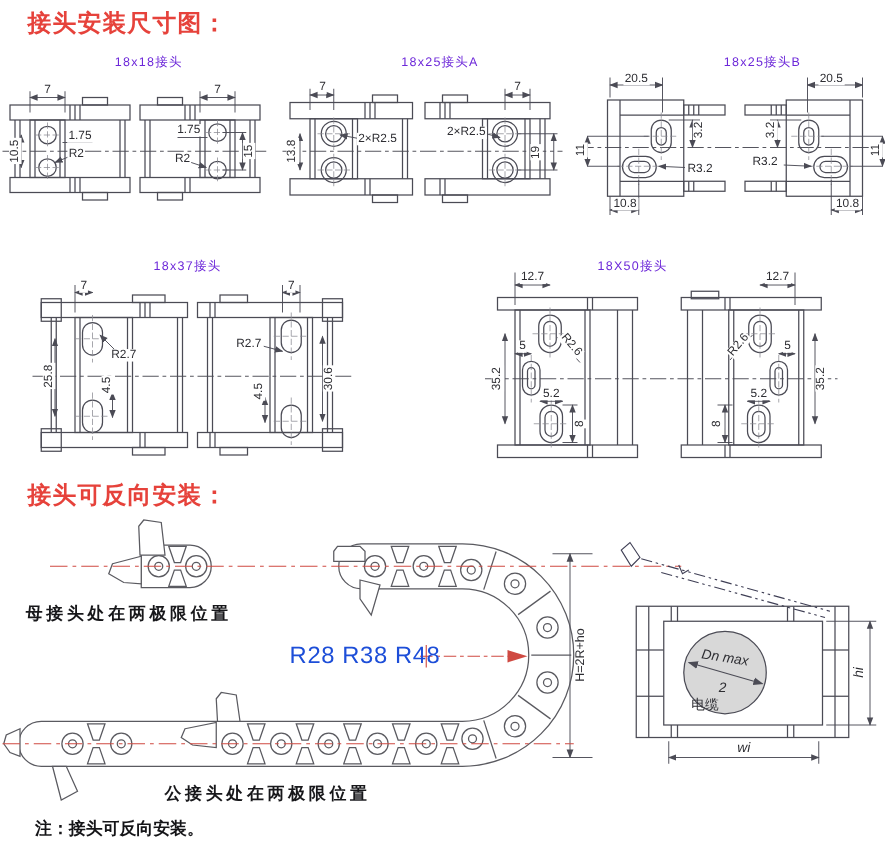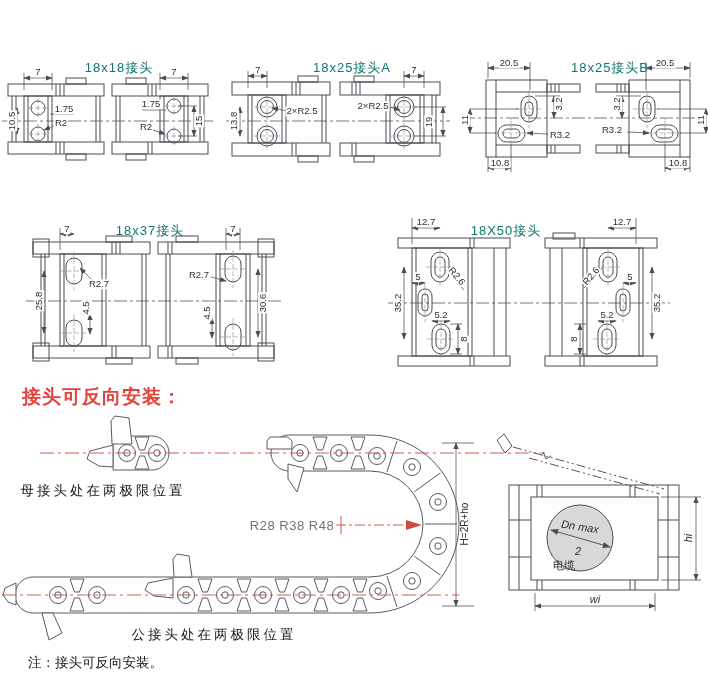--- a/index.html
+++ b/index.html
@@ -5,26 +5,26 @@
   html,body{margin:0;padding:0;background:#fff;}
   .stage{position:relative;width:708px;height:677px;background:#fff;overflow:hidden;
          font-family:"Liberation Sans",sans-serif;}
   svg{position:absolute;left:0;top:0;}
   .l{position:absolute;transform:translate(-50%,-50%);font-size:9.5px;color:#2e2e33;
      background:#fff;padding:0 1px;line-height:1;white-space:nowrap;z-index:3;}
   .r{transform:translate(-50%,-50%) rotate(-90deg);}
   .rp{transform:translate(-50%,-50%) rotate(50deg);}
   .rm{transform:translate(-50%,-50%) rotate(-50deg);}
   .roti{transform:translate(-50%,-50%) rotate(9deg);}
-  .c{font-size:13px;color:#0f766e;letter-spacing:1px;background:none;font-weight:500;margin-top:16px;}
-  .cn{font-size:13.5px;color:#17171a;letter-spacing:3px;background:none;font-weight:400;}
-  .red{color:#737373;background:none;font-size:13px;letter-spacing:0.5px;}
+  .c{font-size:10px;color:#6d28d9;letter-spacing:1px;background:none;font-weight:500;}
+  .cn{font-size:13.5px;color:#17171a;letter-spacing:3px;background:none;font-weight:700;}
+  .red{color:#1d4ed8;background:none;font-size:19px;letter-spacing:0.5px;}
   .t1{position:absolute;font-size:19px;font-weight:bold;color:#e6423b;letter-spacing:1px;
       line-height:1.2;white-space:nowrap;z-index:3;}
-  .note{position:absolute;font-size:13.5px;font-weight:normal;color:#151518;z-index:3;white-space:nowrap;}
+  .note{position:absolute;font-size:13.5px;font-weight:bold;color:#151518;z-index:3;white-space:nowrap;}
   .it{font-style:italic;}
   .sm{font-size:10px;background:none;}
   .mid{font-size:11px;background:none;}
 </style>
 </head>
 <body>
 
 <div class="stage">
 
 <svg width="708" height="677" viewBox="0 0 708 677">
@@ -493,20 +493,21 @@
     </g>
     <g stroke="#3f3f55" stroke-width="0.9">
       <line x1="513" y1="447" x2="664" y2="489" stroke-dasharray="9 3 2 3 2 3"></line>
       <line x1="529" y1="458" x2="660" y2="494" stroke-dasharray="9 3 2 3 2 3"></line>
       <path d="M512,446 L504,434 L497,440 L505,453 Z"></path>
       <path d="M543,452 L546,459 L551,456"></path>
     </g>
   </g>
 </svg>
 
+<span class="t1" style="left:22px;top:9px">接头安装尺寸图：</span>
 
 <span class="l c" style="left:119px;top:51px">18x18接头</span>
 <span class="l c" style="left:352px;top:51px">18x25接头A</span>
 <span class="l c" style="left:610px;top:51px">18x25接头B</span>
 <span class="l c" style="left:150px;top:214px">18x37接头</span>
 <span class="l c" style="left:506px;top:214px">18X50接头</span>
 
 <span class="l" style="left:38px;top:72px">7</span>
 <span class="l" style="left:64px;top:109px">1.75</span>
 <span class="l" style="left:61px;top:123px">R2</span>

